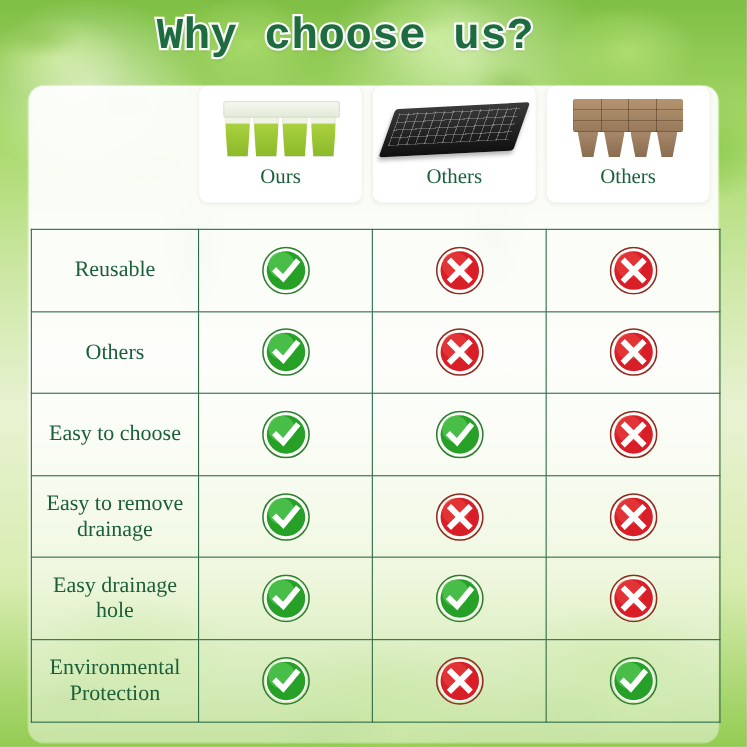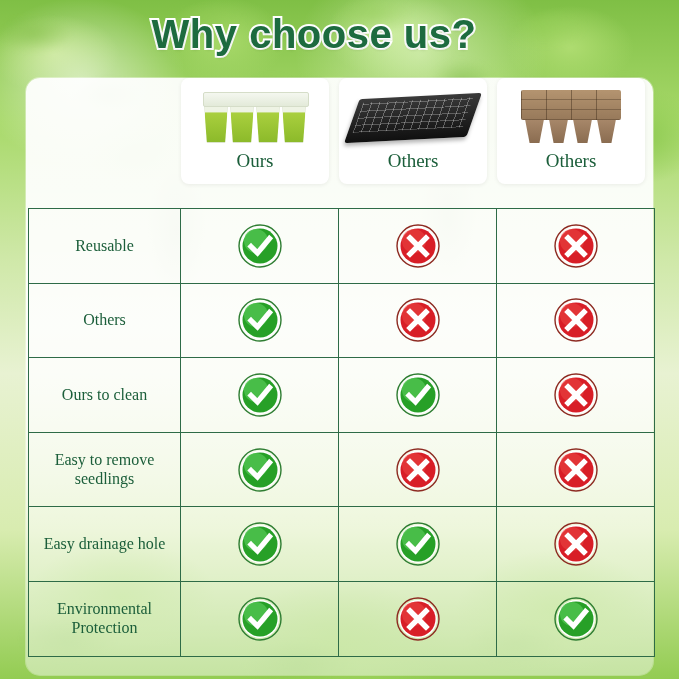--- a/index.html
+++ b/index.html
@@ -84,21 +84,21 @@
     box-shadow: 0 0 0 1px rgba(255,255,255,.35);
   }
 
   
   .title {
     position: absolute;
     left: 0;
     top: 12px;
     width: 628px;
     text-align: center;
-    font-family: Liberation Sans, sans-serif;
+    font-family: Liberation Mono, monospace;
     font-weight: bold;
     font-size: 40px;
     letter-spacing: 0.5px;
     color: #1d6b3f;
     -webkit-text-stroke: 4px #ffffff;
     paint-order: stroke fill;
     text-shadow:
       0 1px 0 rgba(255,255,255,.9),
       0 2px 3px rgba(0,0,0,.12);
   }
@@ -215,21 +215,21 @@
     padding: 0;
     height: 73.6px;
     text-align: center;
     vertical-align: middle;
   }
   .col-feature { width: 152px; }
   .col-mark    { width: 158px; }
 
   .feature-text {
     font-family: "Liberation Serif", serif;
-    font-size: 16px;
+    font-size: 20px;
     color: #1b5e3a;
     line-height: 1.15;
     padding: 0 6px;
     display: block;
   }
 
   
   .badge {
     display: inline-block;
     width: 44px;
@@ -347,47 +347,47 @@
           <td><span class="badge"><svg viewBox="0 0 44 44" aria-hidden="true">
                 <circle cx="22" cy="22" r="21" fill="none" stroke="#8d2a21" stroke-width="1.4"></circle>
                 <circle cx="22" cy="22" r="19" fill="#ffffff"></circle>
                 <circle cx="22" cy="22" r="17.5" fill="#d81e27"></circle>
                 <circle cx="18" cy="17" r="12" fill="#e8413f" opacity=".65"></circle>
                 <path d="M14 14 L30 30 M30 14 L14 30" fill="none" stroke="#ffffff" stroke-width="5.4" stroke-linecap="square"></path>
               </svg></span></td>
         </tr>
         <tr>
           <td>
-            <span class="feature-text">Ours to clean</span>
-          </td>
-          <td><span class="badge"><svg viewBox="0 0 44 44" aria-hidden="true">
-                <circle cx="22" cy="22" r="21" fill="none" stroke="#2e7d32" stroke-width="1.4"></circle>
-                <circle cx="22" cy="22" r="19" fill="#ffffff"></circle>
-                <circle cx="22" cy="22" r="17.5" fill="#27a027"></circle>
-                <circle cx="18" cy="17" r="12" fill="#4fc24f" opacity=".85"></circle>
-                <path d="M13 22.5 L19.5 29 L31.5 14.5" fill="none" stroke="#ffffff" stroke-width="5.2" stroke-linecap="square" stroke-linejoin="miter"></path>
-              </svg></span></td>
-          <td><span class="badge"><svg viewBox="0 0 44 44" aria-hidden="true">
-                <circle cx="22" cy="22" r="21" fill="none" stroke="#2e7d32" stroke-width="1.4"></circle>
-                <circle cx="22" cy="22" r="19" fill="#ffffff"></circle>
-                <circle cx="22" cy="22" r="17.5" fill="#27a027"></circle>
-                <circle cx="18" cy="17" r="12" fill="#4fc24f" opacity=".85"></circle>
-                <path d="M13 22.5 L19.5 29 L31.5 14.5" fill="none" stroke="#ffffff" stroke-width="5.2" stroke-linecap="square" stroke-linejoin="miter"></path>
-              </svg></span></td>
-          <td><span class="badge"><svg viewBox="0 0 44 44" aria-hidden="true">
-                <circle cx="22" cy="22" r="21" fill="none" stroke="#8d2a21" stroke-width="1.4"></circle>
-                <circle cx="22" cy="22" r="19" fill="#ffffff"></circle>
-                <circle cx="22" cy="22" r="17.5" fill="#d81e27"></circle>
-                <circle cx="18" cy="17" r="12" fill="#e8413f" opacity=".65"></circle>
-                <path d="M14 14 L30 30 M30 14 L14 30" fill="none" stroke="#ffffff" stroke-width="5.4" stroke-linecap="square"></path>
-              </svg></span></td>
-        </tr>
-        <tr>
-          <td>
-            <span class="feature-text">Easy to remove seedlings</span>
+            <span class="feature-text">Easy to choose</span>
+          </td>
+          <td><span class="badge"><svg viewBox="0 0 44 44" aria-hidden="true">
+                <circle cx="22" cy="22" r="21" fill="none" stroke="#2e7d32" stroke-width="1.4"></circle>
+                <circle cx="22" cy="22" r="19" fill="#ffffff"></circle>
+                <circle cx="22" cy="22" r="17.5" fill="#27a027"></circle>
+                <circle cx="18" cy="17" r="12" fill="#4fc24f" opacity=".85"></circle>
+                <path d="M13 22.5 L19.5 29 L31.5 14.5" fill="none" stroke="#ffffff" stroke-width="5.2" stroke-linecap="square" stroke-linejoin="miter"></path>
+              </svg></span></td>
+          <td><span class="badge"><svg viewBox="0 0 44 44" aria-hidden="true">
+                <circle cx="22" cy="22" r="21" fill="none" stroke="#2e7d32" stroke-width="1.4"></circle>
+                <circle cx="22" cy="22" r="19" fill="#ffffff"></circle>
+                <circle cx="22" cy="22" r="17.5" fill="#27a027"></circle>
+                <circle cx="18" cy="17" r="12" fill="#4fc24f" opacity=".85"></circle>
+                <path d="M13 22.5 L19.5 29 L31.5 14.5" fill="none" stroke="#ffffff" stroke-width="5.2" stroke-linecap="square" stroke-linejoin="miter"></path>
+              </svg></span></td>
+          <td><span class="badge"><svg viewBox="0 0 44 44" aria-hidden="true">
+                <circle cx="22" cy="22" r="21" fill="none" stroke="#8d2a21" stroke-width="1.4"></circle>
+                <circle cx="22" cy="22" r="19" fill="#ffffff"></circle>
+                <circle cx="22" cy="22" r="17.5" fill="#d81e27"></circle>
+                <circle cx="18" cy="17" r="12" fill="#e8413f" opacity=".65"></circle>
+                <path d="M14 14 L30 30 M30 14 L14 30" fill="none" stroke="#ffffff" stroke-width="5.4" stroke-linecap="square"></path>
+              </svg></span></td>
+        </tr>
+        <tr>
+          <td>
+            <span class="feature-text">Easy to remove drainage</span>
           </td>
           <td><span class="badge"><svg viewBox="0 0 44 44" aria-hidden="true">
                 <circle cx="22" cy="22" r="21" fill="none" stroke="#2e7d32" stroke-width="1.4"></circle>
                 <circle cx="22" cy="22" r="19" fill="#ffffff"></circle>
                 <circle cx="22" cy="22" r="17.5" fill="#27a027"></circle>
                 <circle cx="18" cy="17" r="12" fill="#4fc24f" opacity=".85"></circle>
                 <path d="M13 22.5 L19.5 29 L31.5 14.5" fill="none" stroke="#ffffff" stroke-width="5.2" stroke-linecap="square" stroke-linejoin="miter"></path>
               </svg></span></td>
           <td><span class="badge"><svg viewBox="0 0 44 44" aria-hidden="true">
                 <circle cx="22" cy="22" r="21" fill="none" stroke="#8d2a21" stroke-width="1.4"></circle>

